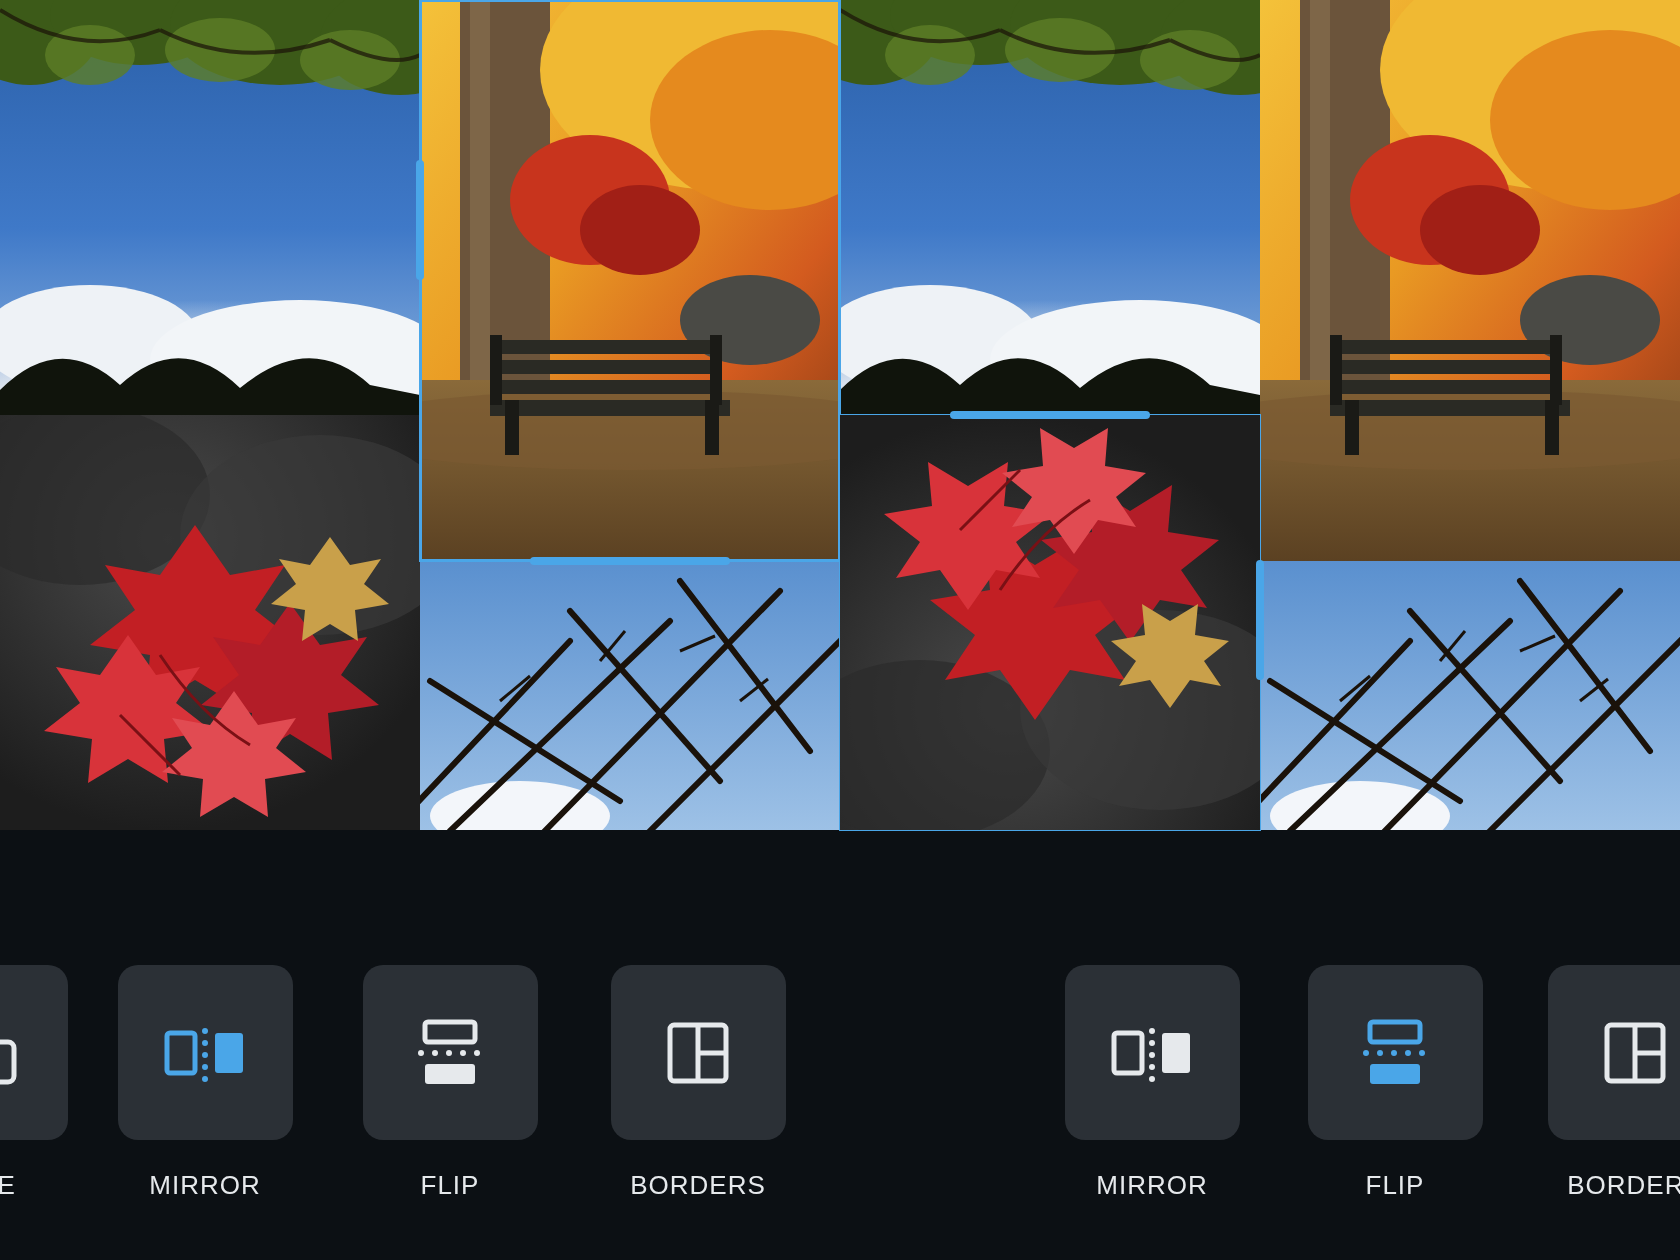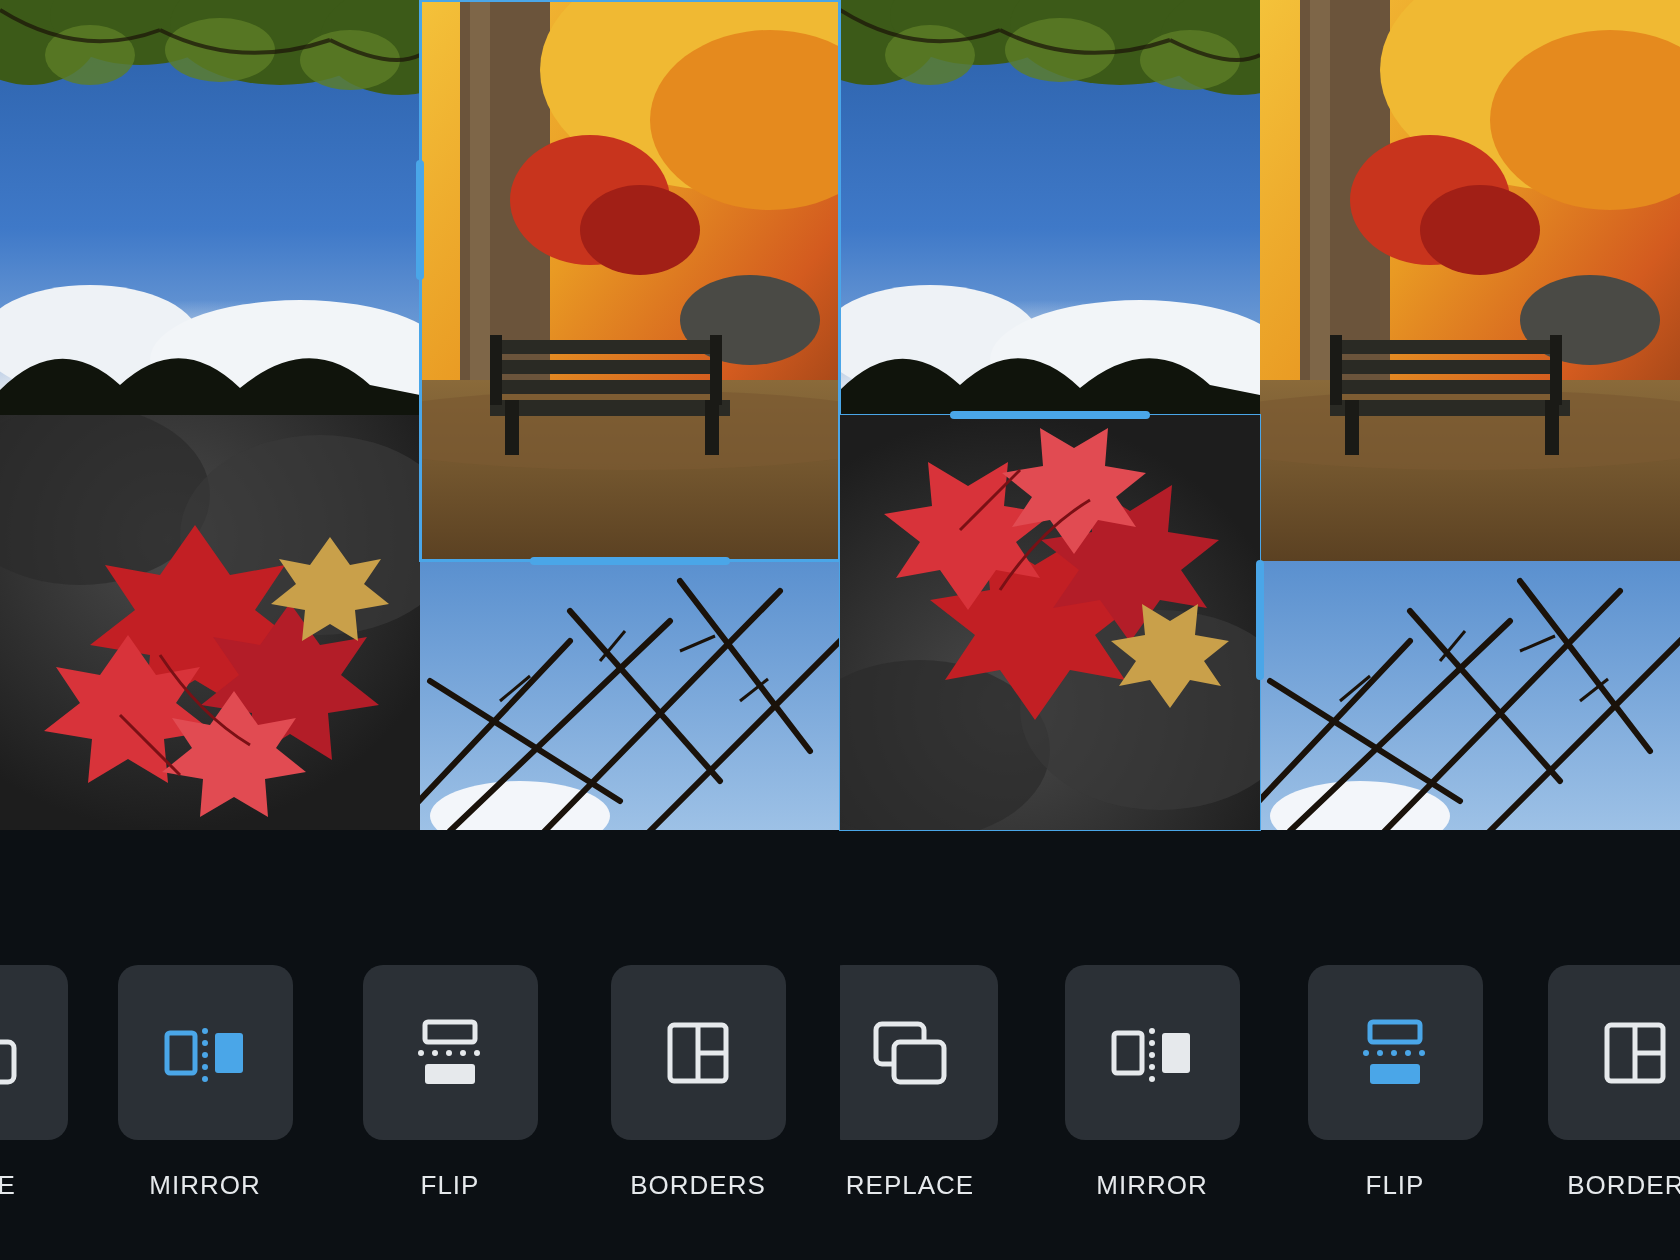--- a/index.html
+++ b/index.html
@@ -395,29 +395,20 @@
               <path d="M180 100 l25 -30"></path>
             <path d="M260 90 l35 -15"></path>
               <path d="M320 140 l28 -22"></path>
           </g>
         </svg>
       </div>
     </div>
 
     <div class="toolbar">
 
-      <div class="tool" style="left:-20px; top:35px;">
-        <div class="tool-tile">
-          <svg width="76" height="66" viewBox="0 0 76 66">
-            <rect x="4" y="4" width="48" height="40" rx="6" fill="none" stroke="#e6e9ec" stroke-width="5"></rect>
-            <rect x="22" y="22" width="50" height="40" rx="6" fill="#2b3036" stroke="#e6e9ec" stroke-width="5"></rect>
-          </svg>
-        </div>
-        <div class="tool-label">REPLACE</div>
-      </div>
 
       <div class="tool" style="left:222px; top:35px;">
         <div class="tool-tile">
           <svg width="88" height="60" viewBox="0 0 88 60">
             <rect x="6" y="10" width="28" height="40" rx="3" fill="none" stroke="#e6e9ec" stroke-width="5"></rect>
             <rect x="54" y="10" width="28" height="40" rx="3" fill="#e6e9ec"></rect>
             <g fill="#e6e9ec">
               <circle cx="44" cy="8" r="3"></circle>
                 <circle cx="44" cy="20" r="3"></circle>
               <circle cx="44" cy="32" r="3"></circle>

